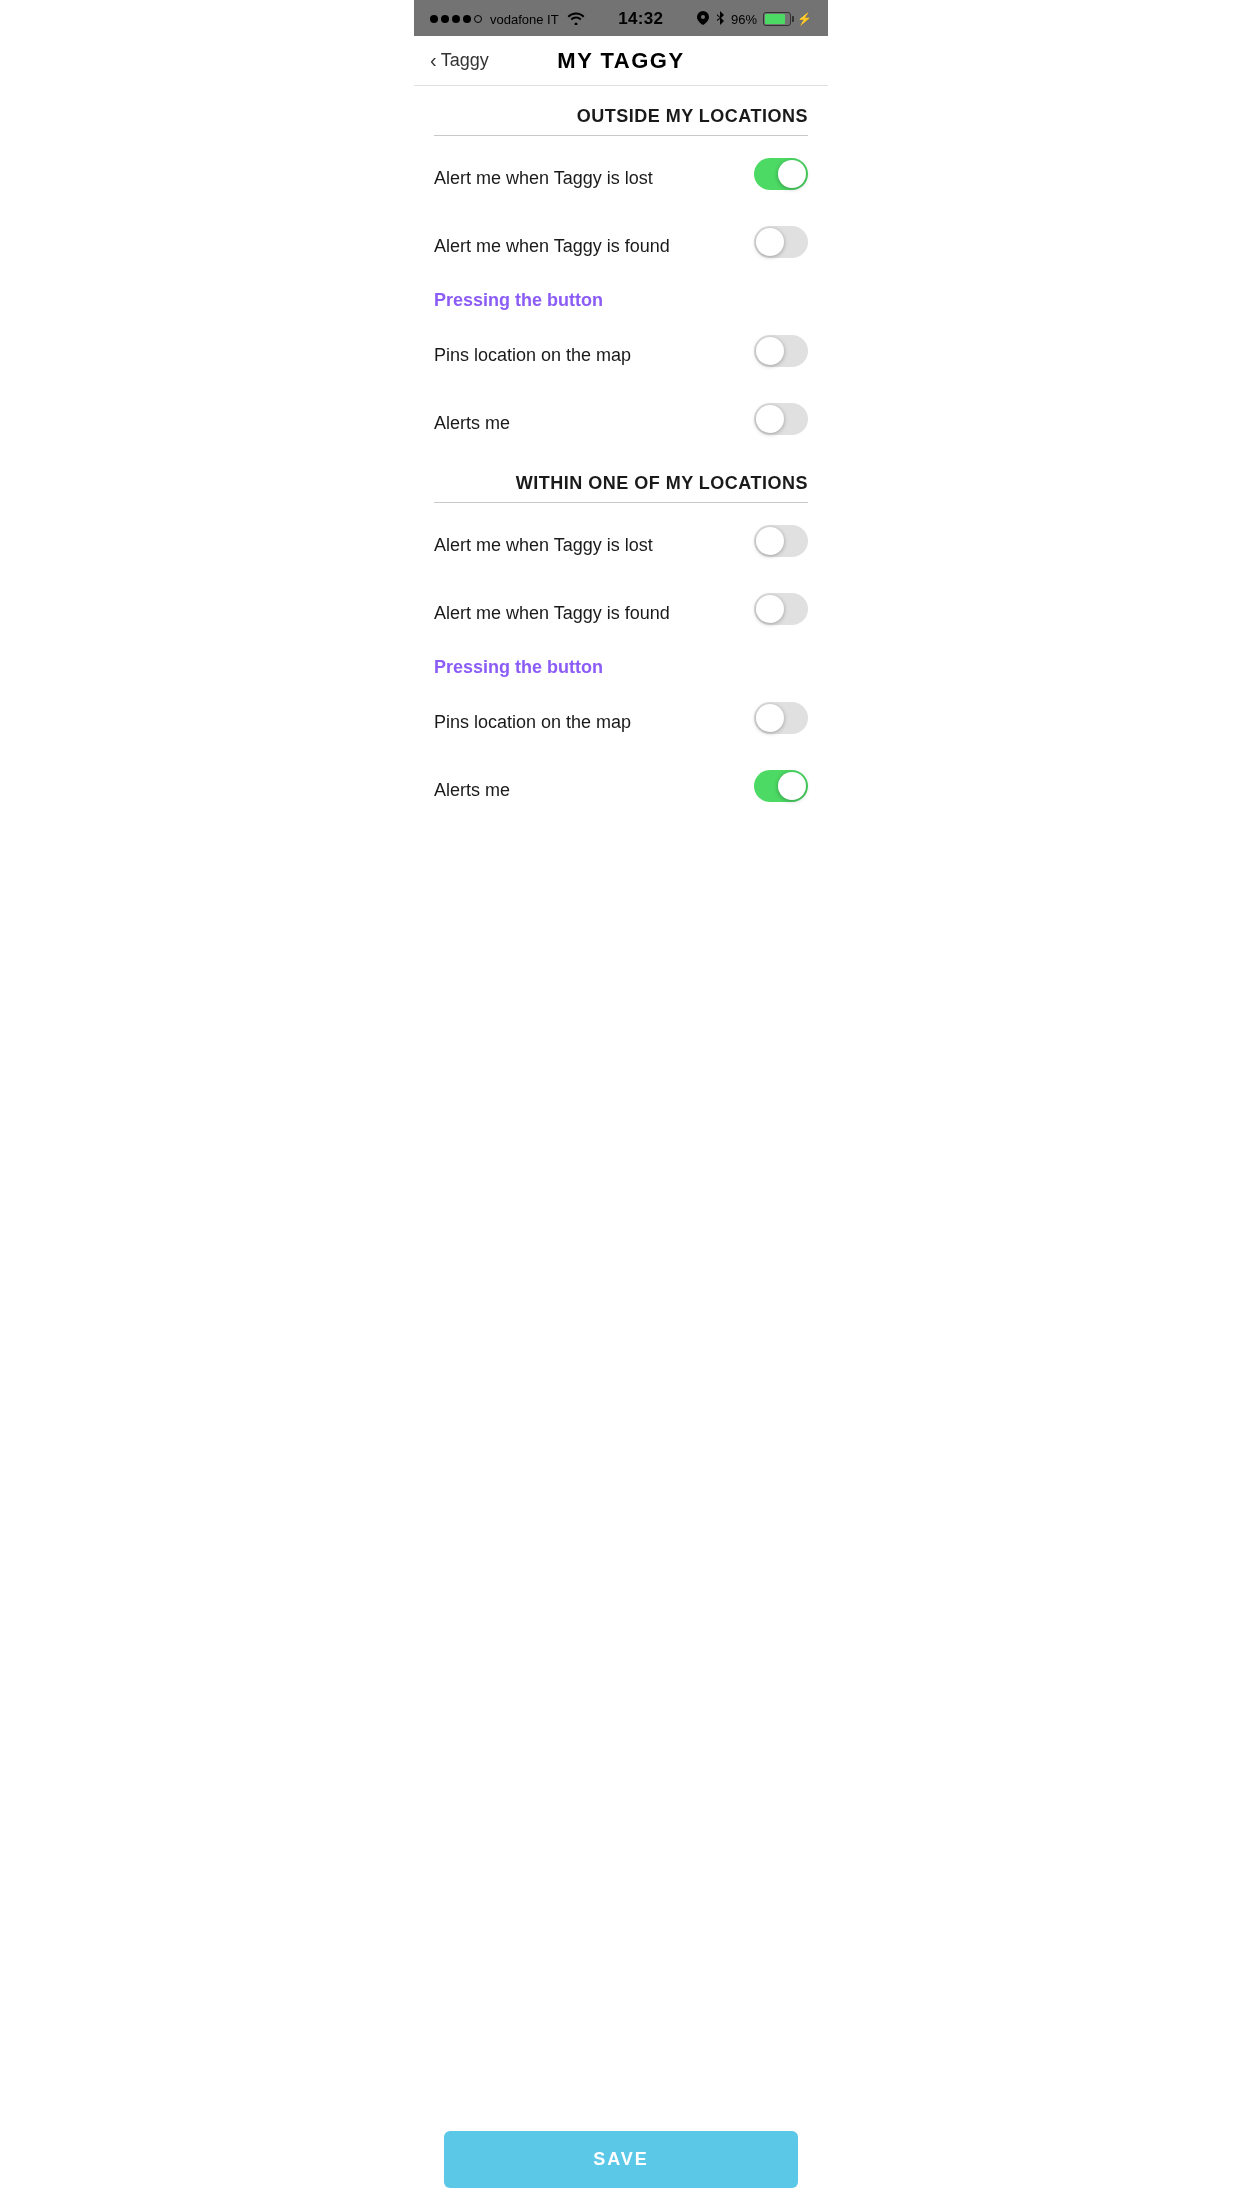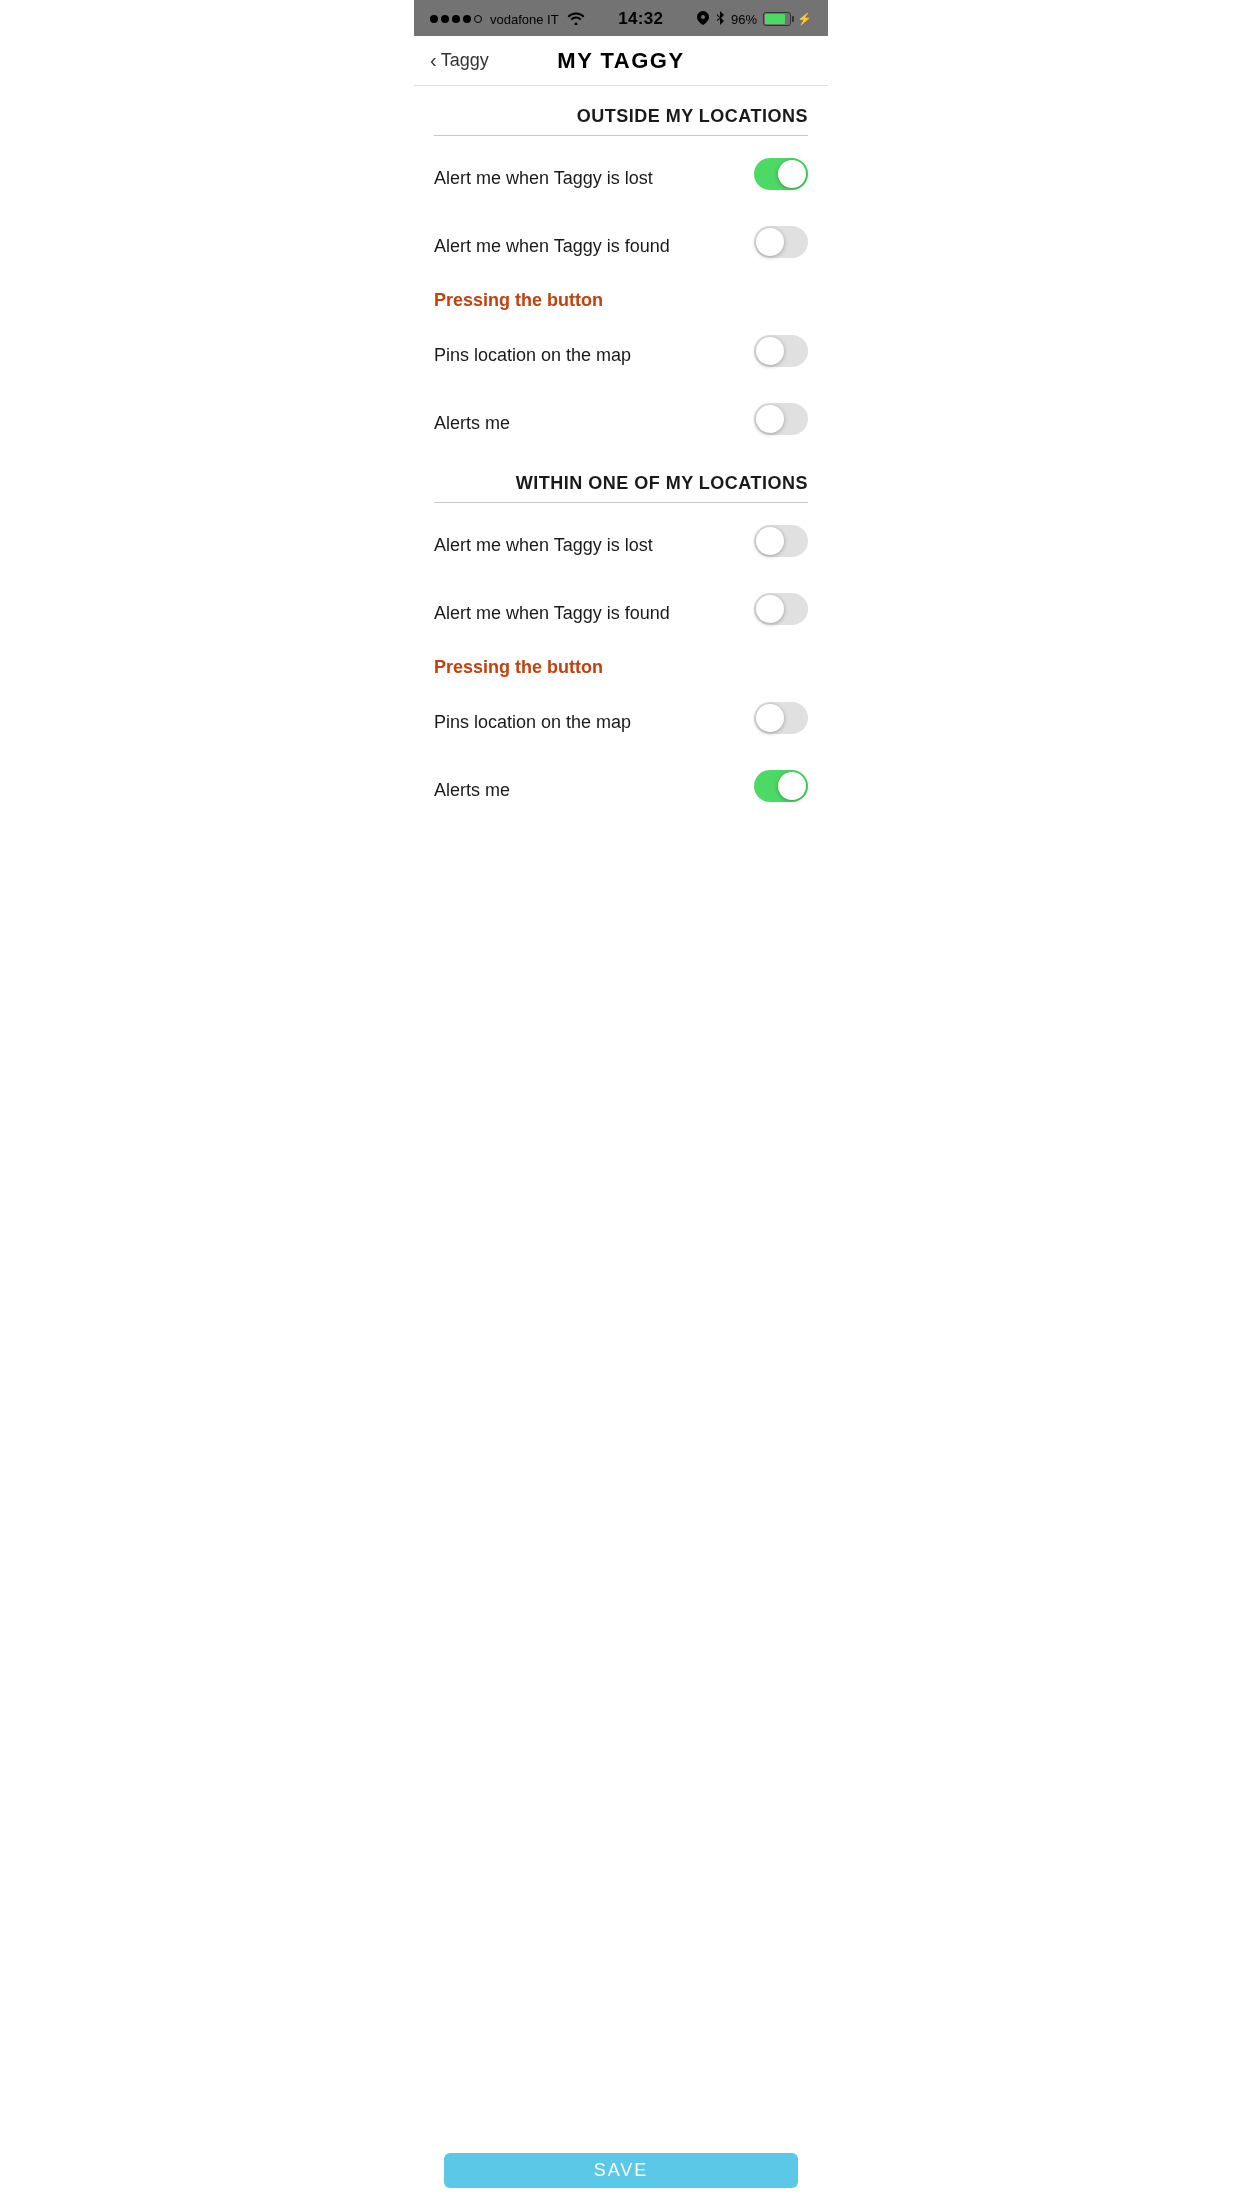--- a/index.html
+++ b/index.html
@@ -168,21 +168,21 @@
       font-size: 18px;
       color: #1a1a1a;
       font-weight: 400;
       margin-top: 8px;
     }
 
     .subsection-header {
       padding: 14px 20px 6px 20px;
       font-size: 18px;
       font-weight: 800;
-      color: #c2410c;
+      color: #8b5cf6;
     }
 
     
     .toggle {
       position: relative;
       width: 54px;
       height: 32px;
       cursor: pointer;
       flex-shrink: 0;
     }
@@ -236,27 +236,27 @@
       bottom: 0;
       left: 50%;
       transform: translateX(-50%);
       width: 414px;
       padding: 10px 30px 20px 30px;
       background: #fff;
     }
 
     .save-button {
       width: 100%;
-      padding: 7px;
+      padding: 18px;
       background: #5bc8e8;
       border: none;
       border-radius: 6px;
       color: white;
       font-size: 18px;
-      font-weight: 400;
+      font-weight: 700;
       letter-spacing: 2px;
       text-transform: uppercase;
       cursor: pointer;
     }
   </style>
 </head>
 <body>
 
 <div class="status-bar">
   <div class="status-left">

